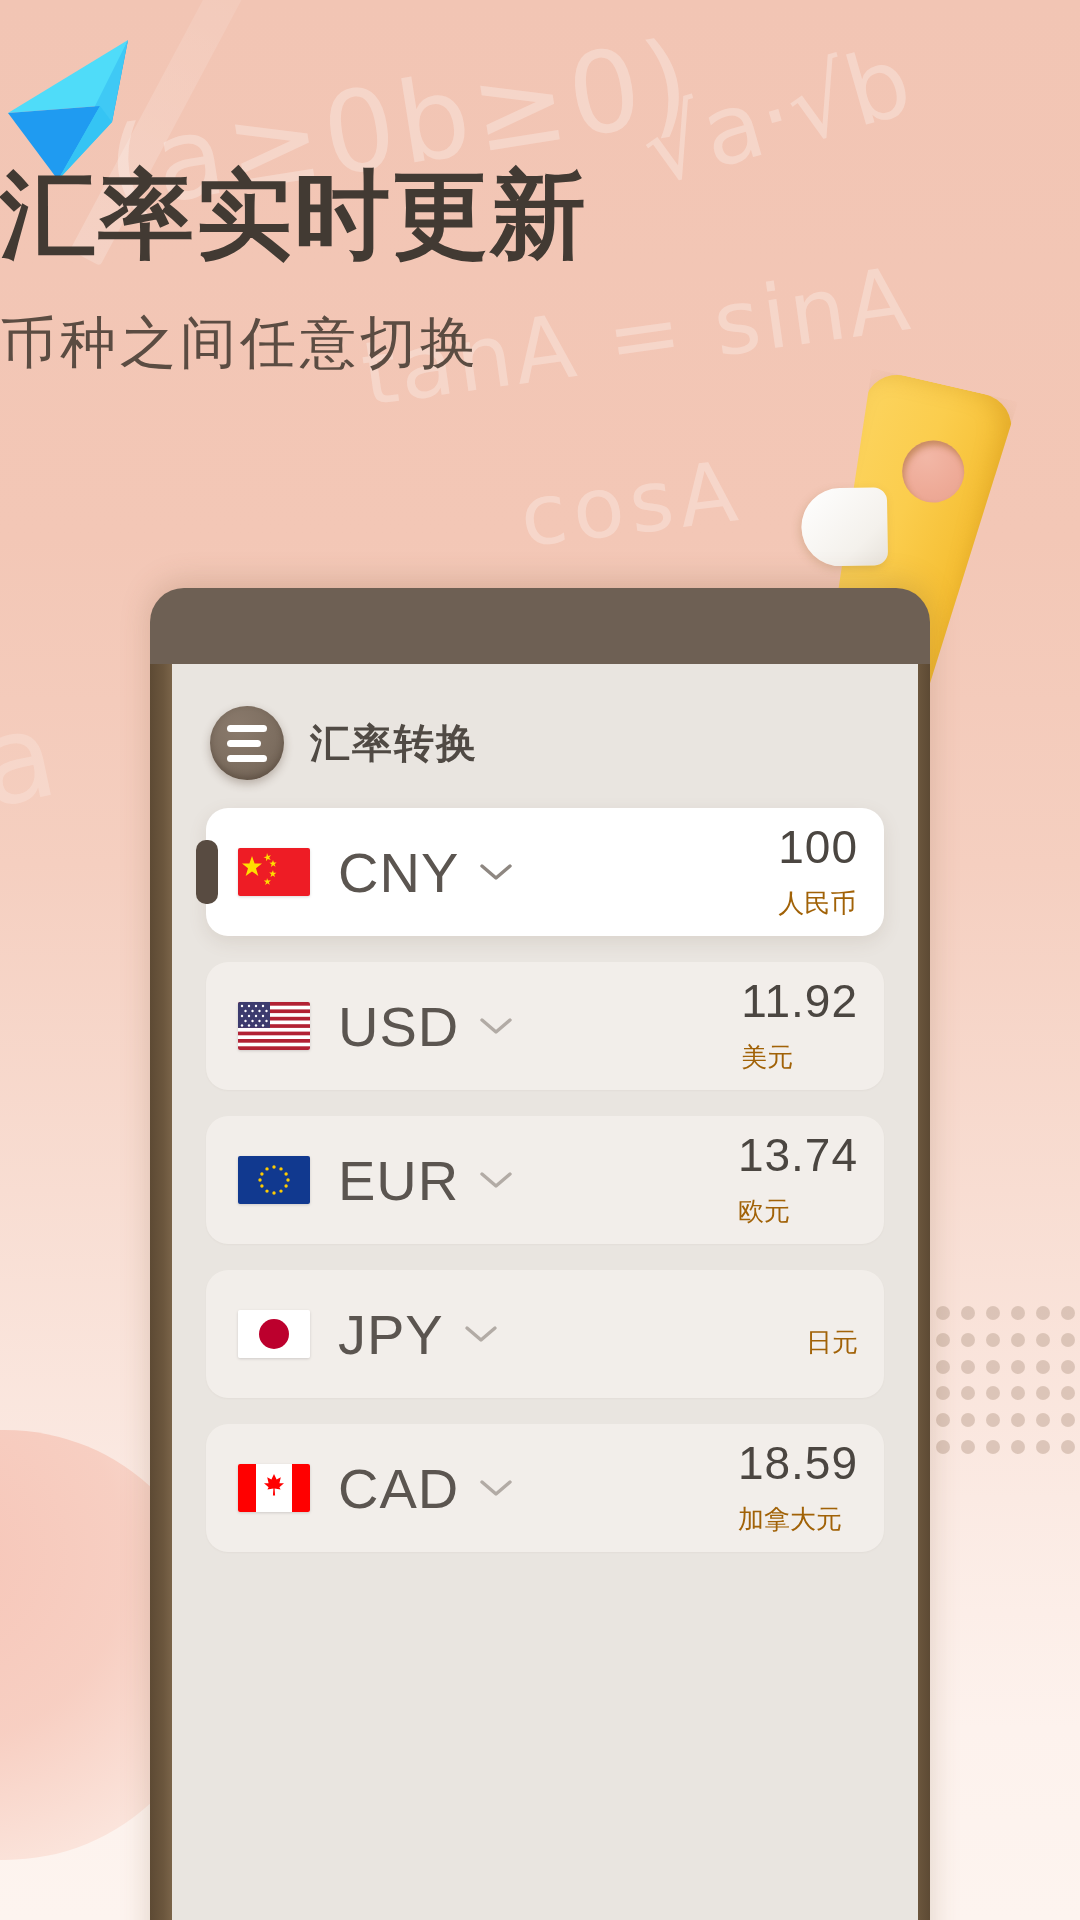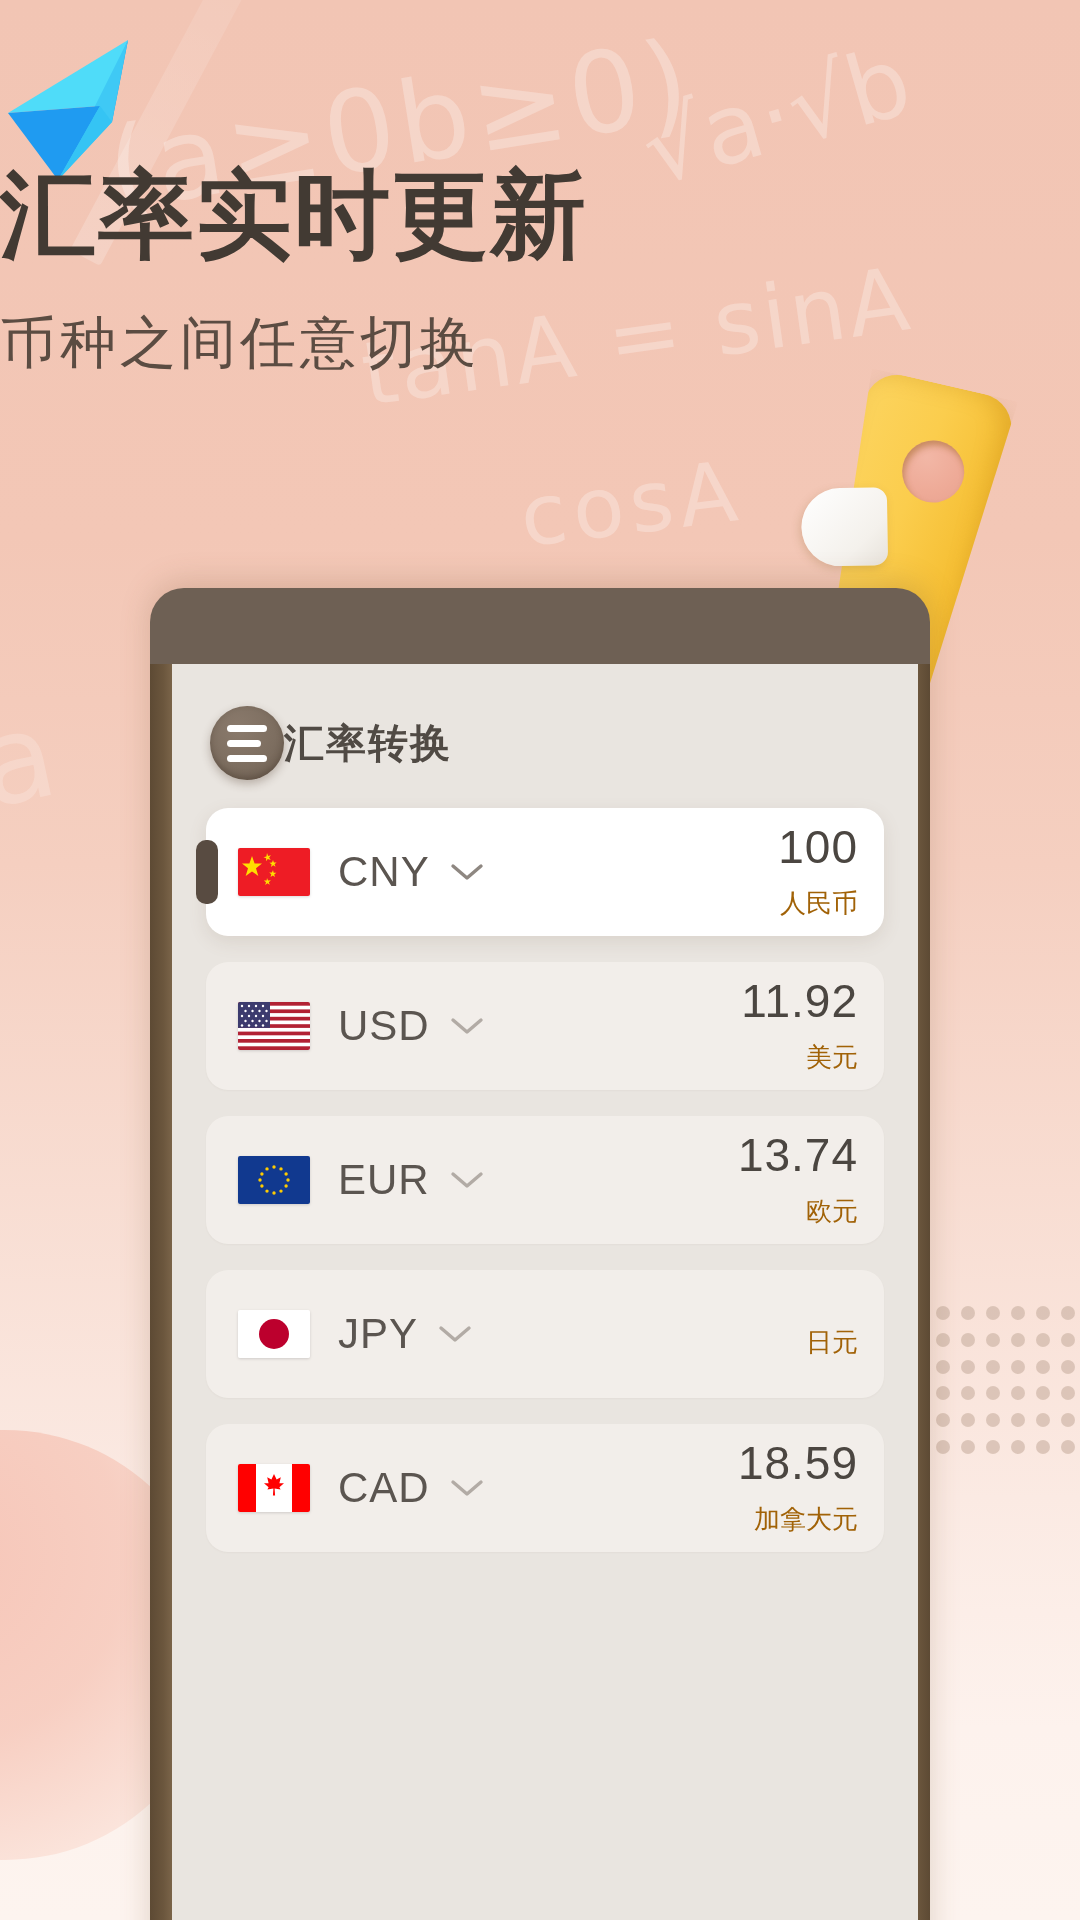--- a/index.html
+++ b/index.html
@@ -157,20 +157,21 @@
     position:absolute;
     left:22px; right:12px; top:76px; bottom:0;
     background:#e9e5e0;
     overflow:hidden;
   }
 
   
   .app-header {
     display:flex; align-items:center;
     padding:42px 0 0 38px;
+    gap:26px;
   }
   .menu-btn {
     width:74px; height:74px; border-radius:50%;
     background:radial-gradient(circle at 38% 30%, #8a7a6c 0%, #7d6e60 55%, #6b5d50 100%);
     box-shadow:0 4px 10px rgba(80,60,45,.32), inset 0 -3px 6px rgba(60,45,35,.35);
     display:flex; flex-direction:column; justify-content:center; align-items:center; gap:8px;
     flex:0 0 auto;
   }
   .menu-btn i { display:block; height:7px; border-radius:4px; background:#fff; }
   .menu-btn i:nth-child(1){ width:40px; }
@@ -206,25 +207,25 @@
   }
   .flag {
     width:72px; height:48px;
     flex:0 0 auto;
     border-radius:2px;
     overflow:hidden;
     box-shadow:0 1px 3px rgba(0,0,0,.15);
   }
   .code {
     margin-left:28px;
-    font-size:42px; color:#5b5550; letter-spacing:1px;text-align:right;
+    font-size:56px; color:#5b5550; letter-spacing:1px;text-align:right;
   }
   .chev { margin-left:20px; display:flex; align-items:center; }
   .spacer { flex:1 1 auto; }
-  .right-col { text-align:right; }
+  .right-col { }
   .amount {
     font-size:46px; color:#4b4641; letter-spacing:1px; line-height:1;
   }
   .cname {
     margin-top:16px;
     font-size:26px; color:#a16207;
   }
 </style>
 </head>
 <body>

